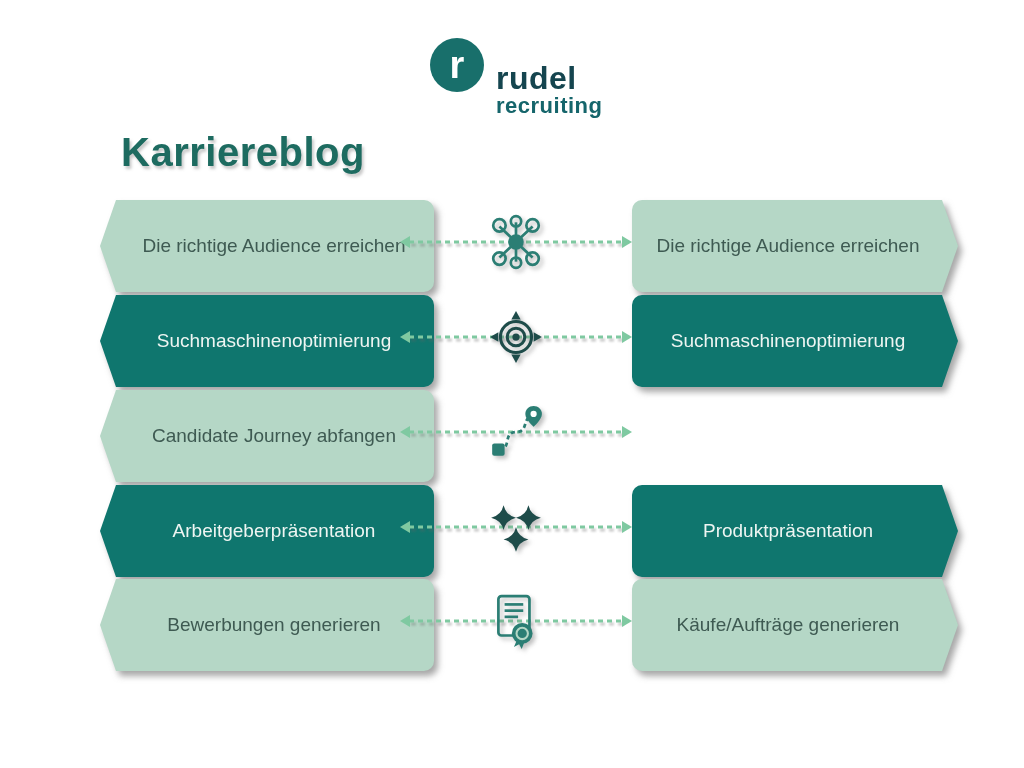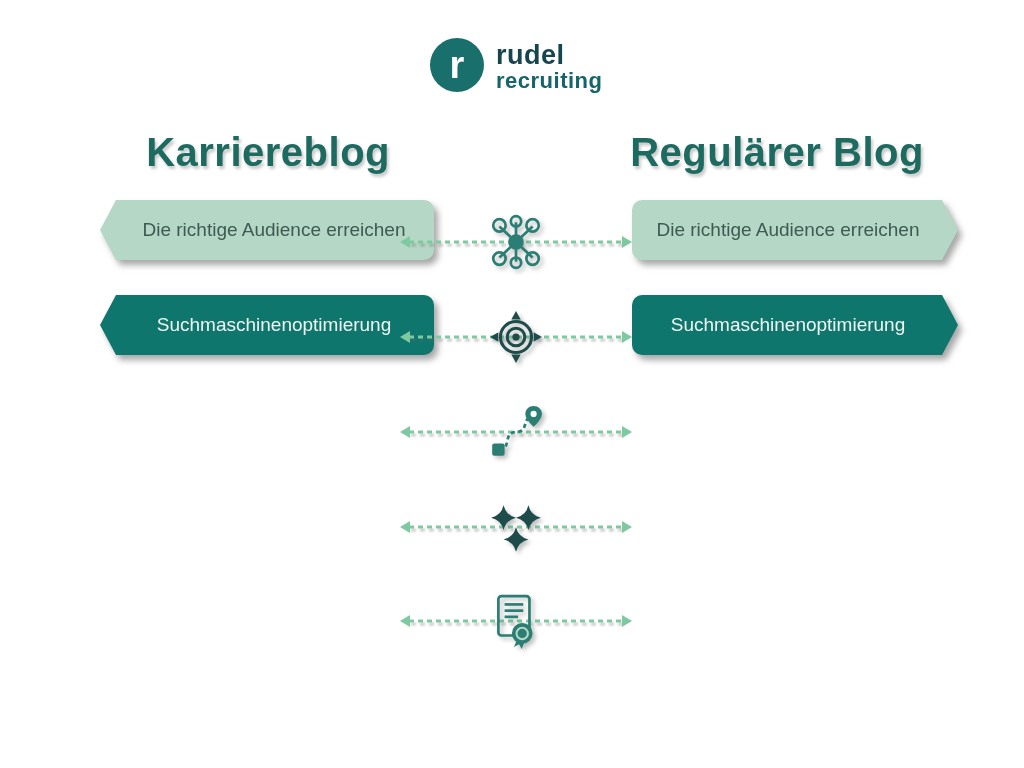--- a/index.html
+++ b/index.html
@@ -9,35 +9,35 @@
   }
 
   
   .logo{position:absolute;left:430px;top:38px;display:flex;align-items:flex-start;gap:12px;}
   .logo-mark{
     width:54px;height:54px;border-radius:50%;background:#186f6b;
     display:flex;align-items:center;justify-content:center;
     color:#ffffff;font-size:38px;font-weight:bold;line-height:1;
   }
   .logo-text{display:flex;flex-direction:column;margin-top:4px;}
-  .logo-line1{font-size:27px;font-weight:bold;color:#15454f;line-height:1.0;letter-spacing:.5px;}
+  .logo-line1{font-size:32px;font-weight:bold;color:#15454f;line-height:1.0;letter-spacing:.5px;margin-top:20px;}
   .logo-line2{font-size:22px;font-weight:bold;color:#15656b;line-height:1.1;letter-spacing:.5px;}
 
   
   .col-title{
     position:absolute;top:130px;margin:0;text-align:center;
     font-size:40px;font-weight:bold;color:#1d6b60;letter-spacing:.5px;
     text-shadow:2px 3px 3px rgba(100,100,100,.35);
   }
-  .col-title.left{left:80px;width:310px;text-align:right;}
+  .col-title.left{left:88px;width:310px;}
   .col-title.right{left:617px;width:320px;}
 
   
   .row{position:absolute;left:100px;width:824px;height:84px;}
-  .boxw{position:absolute;top:0;height:60px;filter:drop-shadow(4px 5px 3px rgba(80,80,80,.5));}
+  .boxw{position:absolute;top:0;height:92px;filter:drop-shadow(4px 5px 3px rgba(80,80,80,.5));}
   .boxw.left{left:0;width:300px;}
   .boxw.right{right:0;width:292px;}
   .box{
     width:100%;height:100%;border-radius:10px;
     display:flex;align-items:center;justify-content:center;
     font-size:19px;text-align:center;
   }
   .boxw.left .box{clip-path:polygon(16px 0, 100% 0, 100% 100%, 16px 100%, 0 50%);padding:0 10px 0 24px;}
   .boxw.right .box{clip-path:polygon(0 0, calc(100% - 16px) 0, 100% 50%, calc(100% - 16px) 100%, 0 100%);padding:0 24px 0 10px;}
   .box.light{background:#b5d7c6;color:#3e5a52;}
@@ -67,21 +67,20 @@
     <div class="logo-mark">
       <span>r</span>
     </div>
     <div class="logo-text">
       <span class="logo-line1">rudel</span>
       <span class="logo-line2">recruiting</span>
     </div>
   </div>
 
   <h1 class="col-title left">Karriereblog</h1>
-  <h1 class="col-title right">Regulärer Blog</h1>
 
   <div class="row" style="top:200px">
     <div class="boxw left">
         <div class="box light">
       <span>Die richtige Audience erreichen</span>
         </div>
       </div>
     <div class="connector">
       <div class="dash"></div>
       <span class="arrow west"></span>
@@ -136,60 +135,85 @@
       </svg>
     </div>
     <div class="boxw right">
         <div class="box dark">
       <span>Suchmaschinenoptimierung</span>
         </div>
       </div>
   </div>
 
   <div class="row" style="top:390px">
+    <div class="boxw left">
+        <div class="box light">
+      <span>Candidate Journey abfangen</span>
+        </div>
+      </div>
     <div class="connector">
       <div class="dash"></div>
       <span class="arrow west"></span>
       <span class="arrow east"></span>
       <svg class="cicon" width="58" height="58" viewBox="0 0 56 56">
         <path d="M12 45 C24 45 15 28 28 28 C41 28 33 13 45 13" fill="none" stroke="#2b7e74" stroke-width="2.6" stroke-dasharray="4 3"></path>
         <rect x="5" y="39" width="12" height="12" rx="2" fill="#2b7e74"></rect>
         <path d="M45 3c-4.4 0-8 3.4-8 7.6 0 5.4 8 12.4 8 12.4s8-7 8-12.4C53 6.4 49.4 3 45 3z" fill="#2b7e74"></path>
         <circle cx="45" cy="10.5" r="3" fill="#ffffff"></circle>
       </svg>
     </div>
   </div>
 
   <div class="row" style="top:485px">
+    <div class="boxw left">
+        <div class="box dark">
+      <span>Arbeitgeberpräsentation</span>
+        </div>
+      </div>
     <div class="connector">
       <div class="dash"></div>
       <span class="arrow west"></span>
       <span class="arrow east"></span>
       <svg class="cicon" width="58" height="58" viewBox="0 0 56 56">
         <g fill="#1e4c4a">
           <path d="M16 7 Q18.2 16.8 28 19 Q18.2 21.2 16 31 Q13.8 21.2 4 19 Q13.8 16.8 16 7 Z"></path>
           <path d="M40 7 Q42.2 16.8 52 19 Q42.2 21.2 40 31 Q37.8 21.2 28 19 Q37.8 16.8 40 7 Z"></path>
           <path d="M28 28 Q30.2 37.8 40 40 Q30.2 42.2 28 52 Q25.8 42.2 16 40 Q25.8 37.8 28 28 Z"></path>
         </g>
       </svg>
     </div>
+    <div class="boxw right">
+        <div class="box dark">
+      <span>Produktpräsentation</span>
+        </div>
+      </div>
   </div>
 
   <div class="row" style="top:579px">
+    <div class="boxw left">
+        <div class="box light">
+      <span>Bewerbungen generieren</span>
+        </div>
+      </div>
     <div class="connector">
       <div class="dash"></div>
       <span class="arrow west"></span>
       <span class="arrow east"></span>
       <svg class="cicon" width="58" height="58" viewBox="0 0 56 56">
         <g fill="none" stroke="#2b7e74" stroke-width="2.6">
           <rect x="11" y="4" width="30" height="38" rx="3"></rect>
           <line x1="17" y1="12" x2="35" y2="12"></line>
           <line x1="17" y1="18" x2="35" y2="18"></line>
           <line x1="17" y1="24" x2="30" y2="24"></line>
         </g>
         <path d="M30 44 l-4 9 5-2.5 2.5 4.5 3.5-9" fill="#2b7e74"></path>
         <circle cx="34" cy="40" r="10" fill="#2b7e74"></circle>
         <circle cx="34" cy="40" r="5.5" fill="none" stroke="#b5d7c6" stroke-width="2"></circle>
       </svg>
     </div>
+    <div class="boxw right">
+        <div class="box light">
+      <span>Käufe/Aufträge generieren</span>
+        </div>
+      </div>
   </div>
 
 </div>
 
 </body></html>

